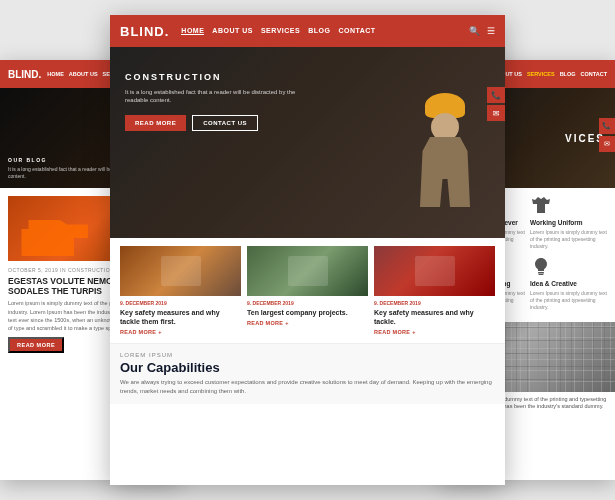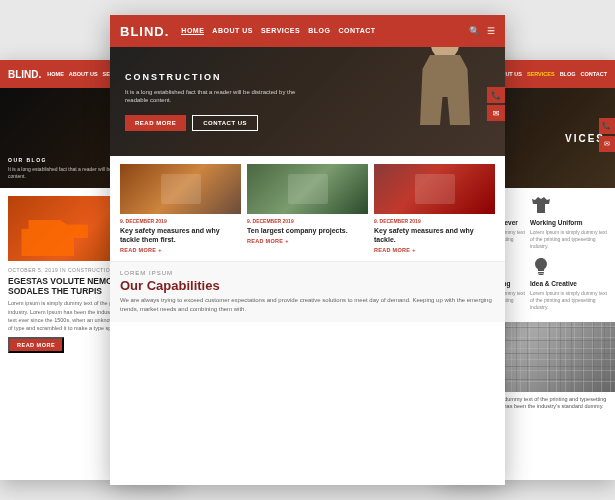--- a/index.html
+++ b/index.html
@@ -75,21 +75,21 @@
       margin-left: auto;
       display: flex;
       gap: 6px;
       align-items: center;
     }
     .nav-icon { color: #fff; font-size: 9px; cursor: pointer; }
 
     
     .hero {
       position: relative;
-      height: 109px;
+      height: 191px;
       background: linear-gradient(135deg, #2c2c2c 0%, #4a3728 40%, #6b5040 100%);
       overflow: hidden;
     }
     .hero-overlay {
       position: absolute;
       inset: 0;
       background: rgba(20,20,20,0.45);
     }
     .hero-content {
       position: absolute;
@@ -221,21 +221,21 @@
     }
     .cap-label {
       font-size: 6px;
       color: #888;
       text-transform: uppercase;
       letter-spacing: 1px;
     }
     .cap-title {
       font-size: 13px;
       font-weight: 800;
-      color: #7f1d1d;
+      color: #0f172a;
       margin-top: 2px;
     }
     .cap-desc {
       font-size: 6px;
       color: #666;
       margin-top: 3px;
       line-height: 1.5;
     }
 
     

